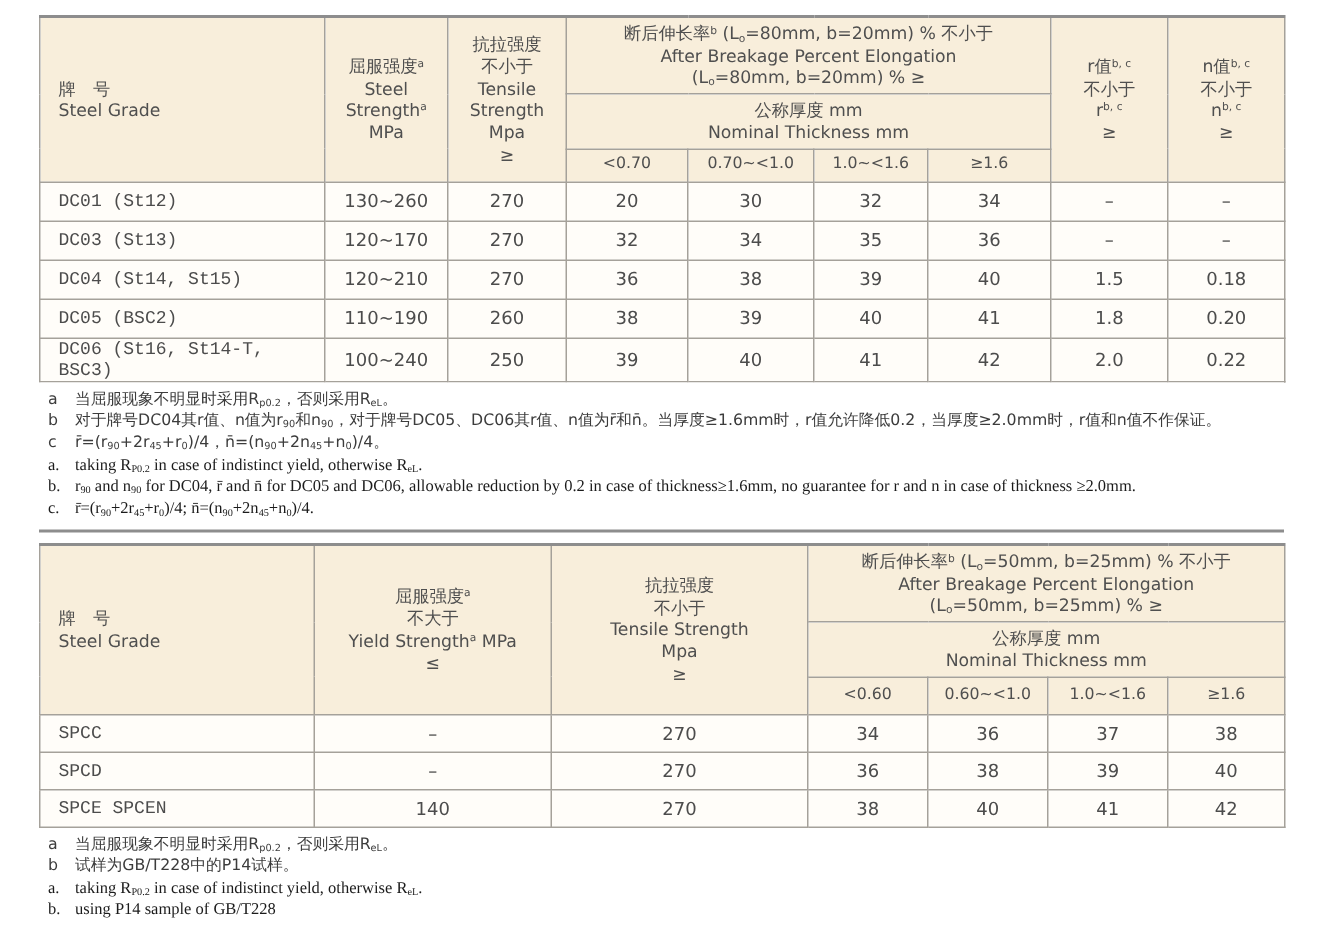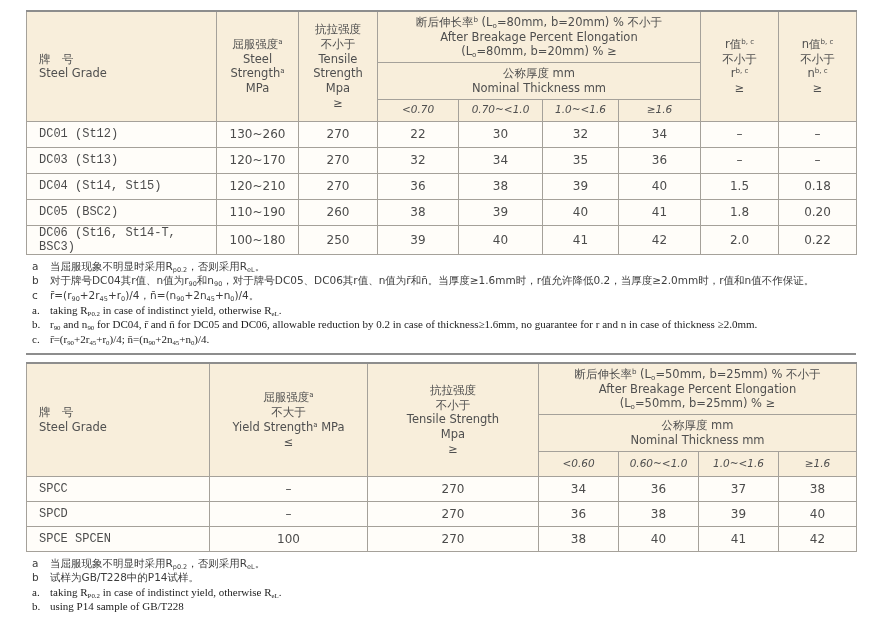--- a/index.html
+++ b/index.html
@@ -17,21 +17,21 @@
   th{
     background:#f8eedb;font-weight:normal;font-size:11.5px;line-height:1.28;
     padding:3px 2px;color:#4f4f4f;text-align:center;
   }
   th.left{text-align:left;padding-left:12px;margin-left:14px;}
   td{
     font-size:12px;text-align:center;background:#fffdf9;color:#4c4c4c;
     padding:0 4px;
   }
   td.left{text-align:left;padding-left:12px;font-family:Liberation Mono, monospace;}
-  tr.subcol th{font-size:10.5px;padding:2px 2px;font-style:italic;}
+  tr.subcol th{font-size:10.5px;padding:2px 2px;}
   #t1 tr.h1{height:51px;} #t1 tr.h2{height:32px;} #t1 tr.h3{height:22px;}
   #t1 tr.body{height:26px;}
   #t2 tr.h1{height:49px;} #t2 tr.h2{height:31px;} #t2 tr.h3{height:25px;}
   #t2 tr.body{height:25px;}
   sub,sup{font-size:0.62em;line-height:0;}
   sup{vertical-align:0.5em;}
   sub{vertical-align:-0.25em;}
   .fnblock{
     padding:4px 4px 7px 6px;border-bottom:2px solid #8d8d8d;background:#ffffff;
   }
@@ -107,21 +107,21 @@
       <tr class="h3 subcol">
         <th>&lt;0.70</th>
         <th>0.70~&lt;1.0</th>
         <th>1.0~&lt;1.6</th>
         <th>≥1.6</th>
       </tr>
       <tr class="body">
         <td class="left">DC01 (St12)</td>
         <td>130~260</td>
         <td>270</td>
-        <td>22</td>
+        <td>20</td>
         <td>30</td>
         <td>32</td>
         <td>34</td>
         <td>–</td>
         <td>–</td>
       </tr>
       <tr class="body">
         <td class="left">DC03 (St13)</td>
         <td>120~170</td>
         <td>270</td>
@@ -149,21 +149,21 @@
         <td>260</td>
         <td>38</td>
         <td>39</td>
         <td>40</td>
         <td>41</td>
         <td>1.8</td>
         <td>0.20</td>
       </tr>
       <tr class="body">
         <td class="left">DC06 (St16, St14-T, BSC3)</td>
-        <td>100~180</td>
+        <td>100~240</td>
         <td>250</td>
         <td>39</td>
         <td>40</td>
         <td>41</td>
         <td>42</td>
         <td>2.0</td>
         <td>0.22</td>
       </tr>
     </tbody>
       </table>
@@ -256,21 +256,21 @@
         <td class="left">SPCD</td>
         <td>–</td>
         <td>270</td>
         <td>36</td>
         <td>38</td>
         <td>39</td>
         <td>40</td>
       </tr>
       <tr class="body">
         <td class="left">SPCE SPCEN</td>
-        <td>100</td>
+        <td>140</td>
         <td>270</td>
         <td>38</td>
         <td>40</td>
         <td>41</td>
         <td>42</td>
       </tr>
     </tbody>
       </table>
     <div class="fnblock">
       <div class="fn zh">

